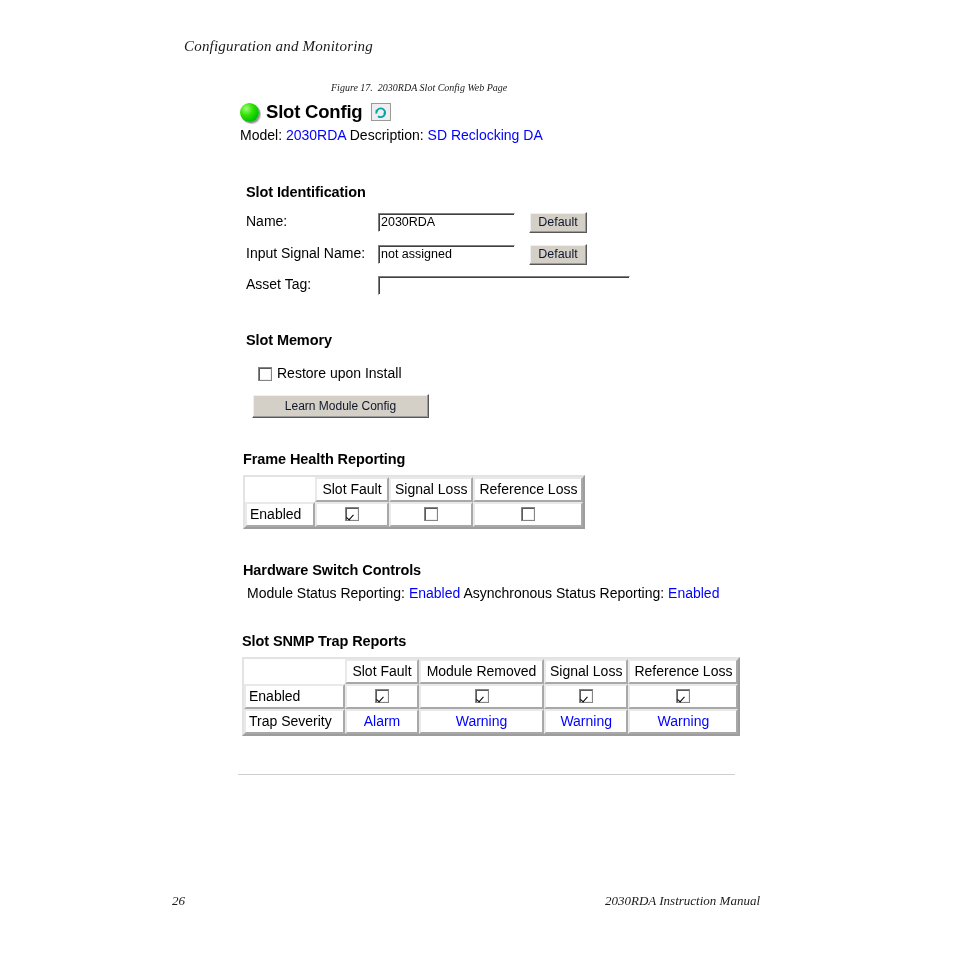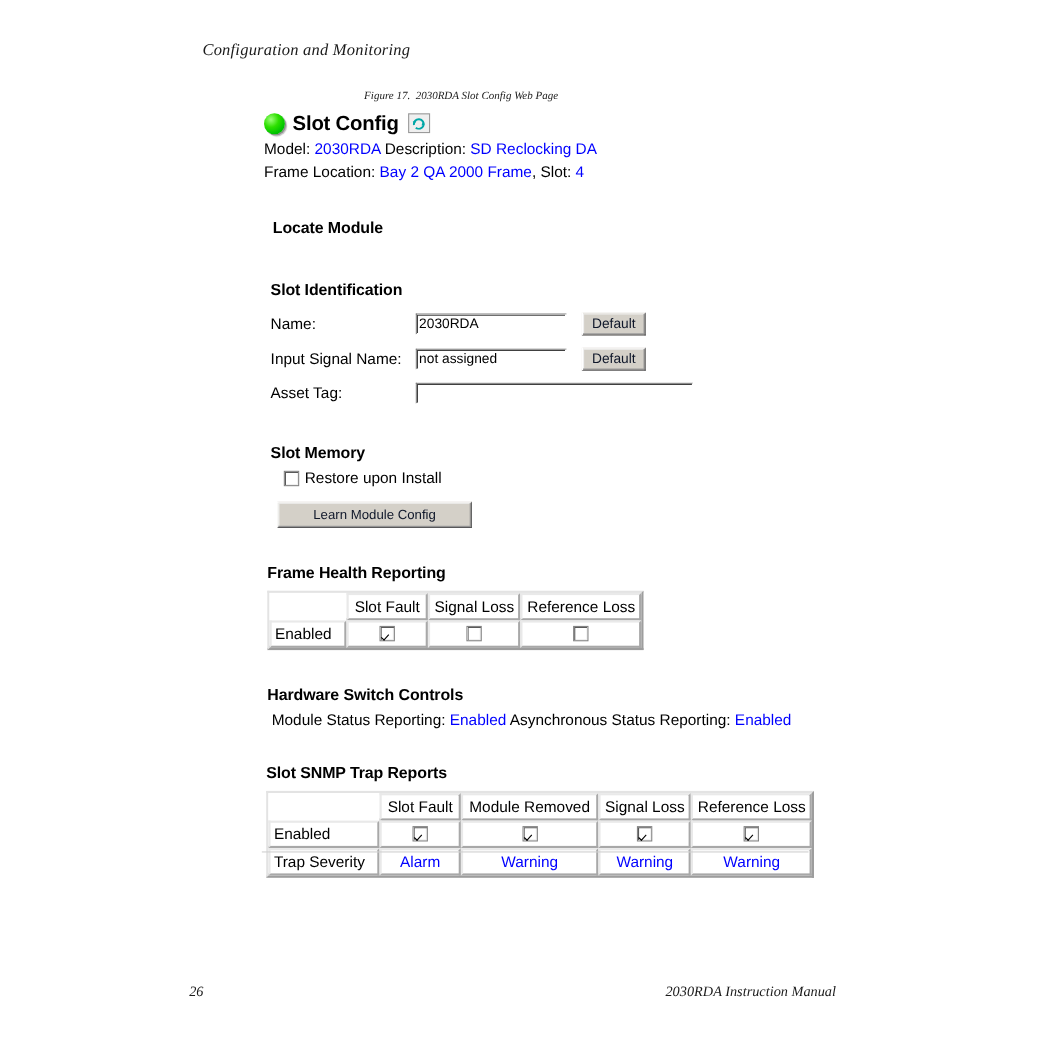--- a/index.html
+++ b/index.html
@@ -228,21 +228,21 @@
     line-height: 22px;
     margin-top: 12px;
     margin-left: 6px;
     font-size: 12px;
   }
 
   .cb-row {
     display: flex;
     align-items: center;
     gap: 5px;
-    margin-top: 5px;
+    margin-top: 16px;
     margin-left: 12px;
     font-size: 14px;
   }
 
   
   table.web {
     border-collapse: separate;
     border-spacing: 0;
     margin-top: 7px;
     background: #ffffff;
@@ -308,29 +308,22 @@
     </span>
   </div>
 
   <div class="info-line">
     <span>Model:</span>
     <span class="lnk">2030RDA</span>
     <span>Description:</span>
     <span class="lnk">SD Reclocking DA</span>
   </div>
 
-  <div class="info-line">
-    <span>Frame Location:</span>
-    <span class="lnk">Bay 2 QA 2000 Frame</span><span>,</span>
-    <span>Slot:</span>
-    <span class="lnk">4</span>
-  </div>
 
   <div class="blk-locate">
-    <div class="section-head">Locate Module</div>
   </div>
 
   <div class="blk-ident">
     <div class="section-head">Slot Identification</div>
 
     <div class="id-row">
       <span class="id-label">Name:</span>
       <span class="txtfield txt-name">2030RDA</span>
       <span class="btn btn-default">Default</span>
     </div>

